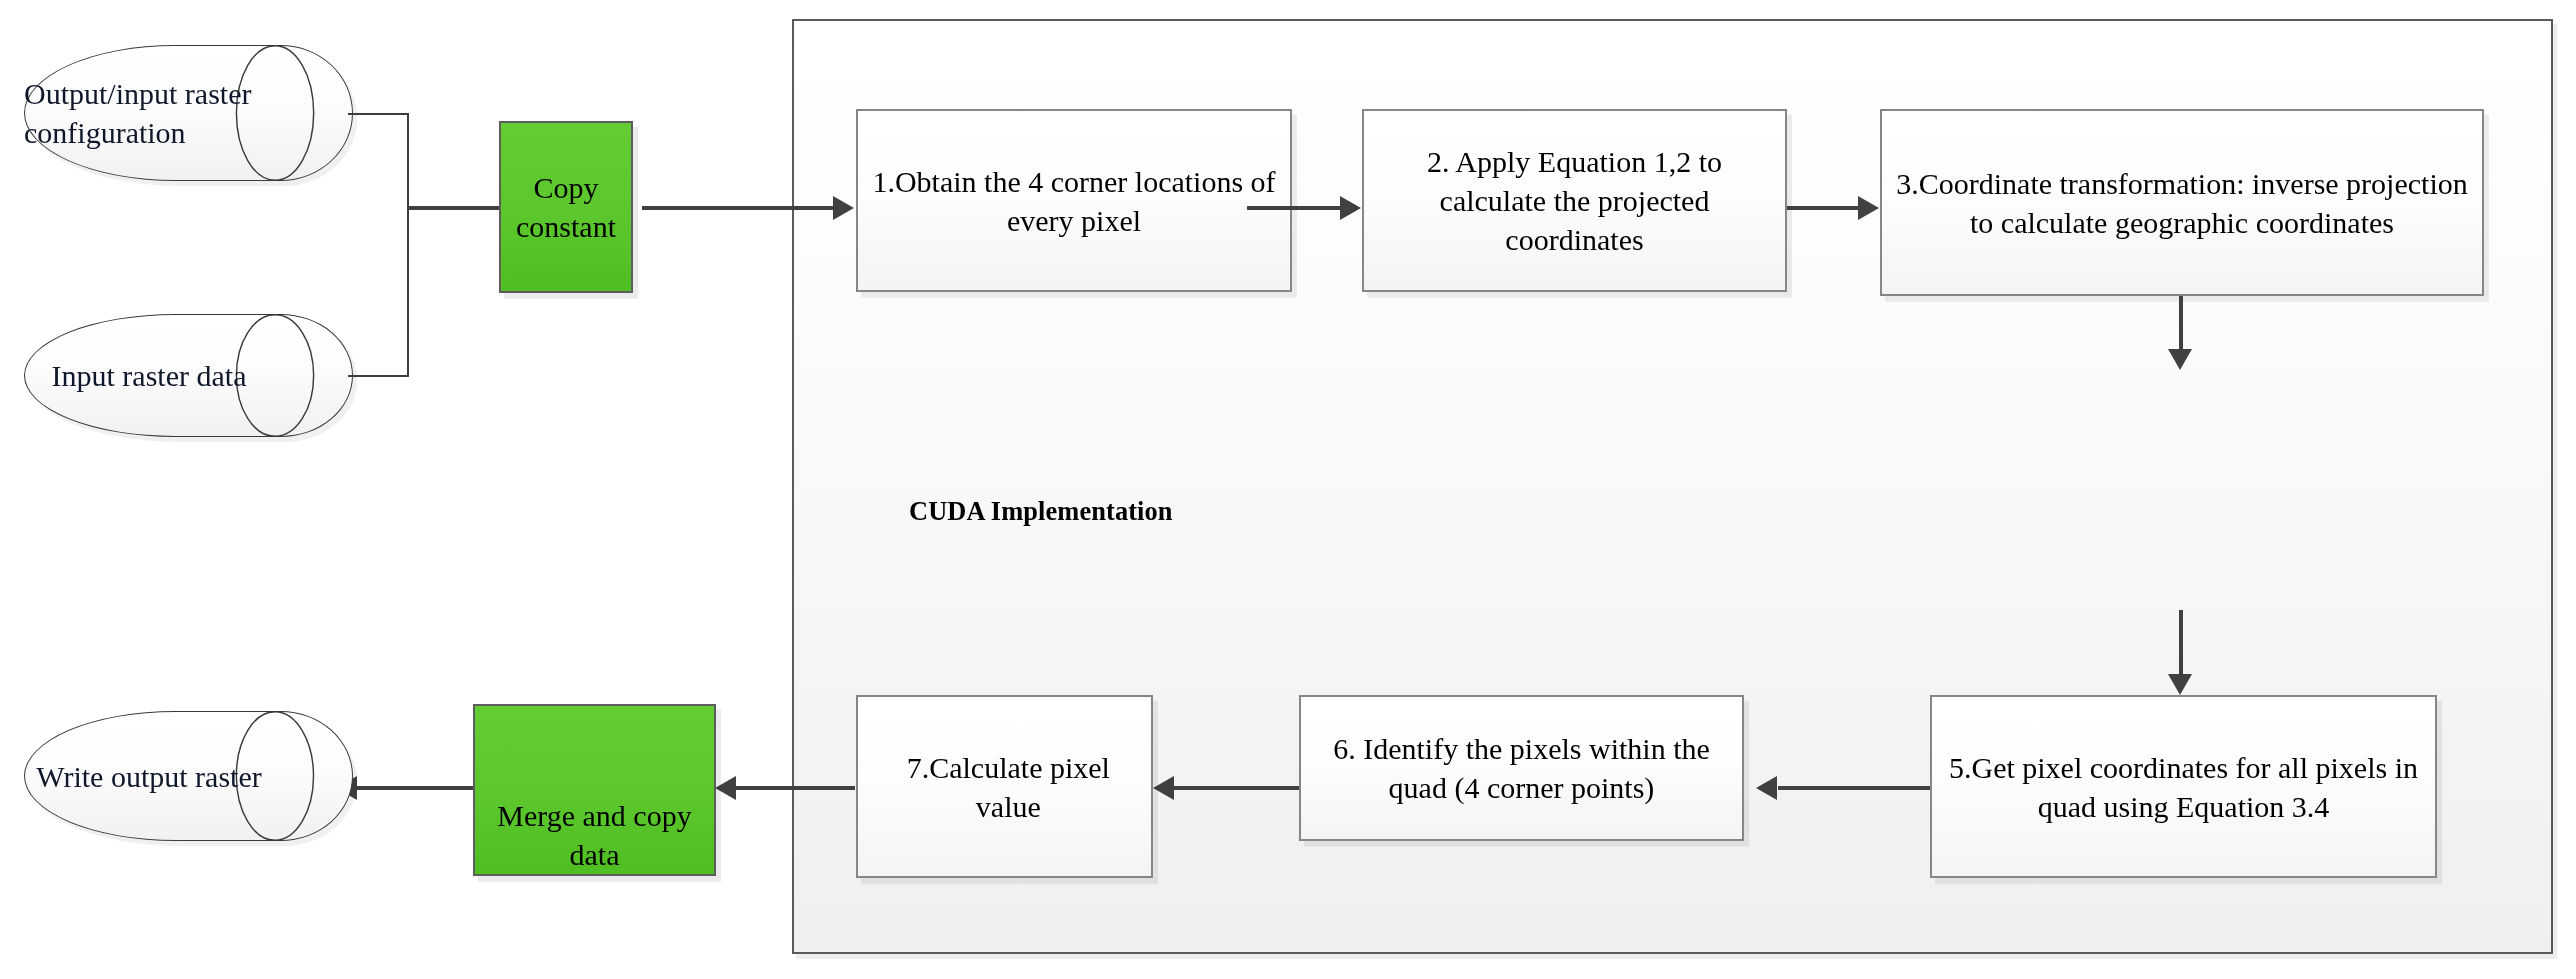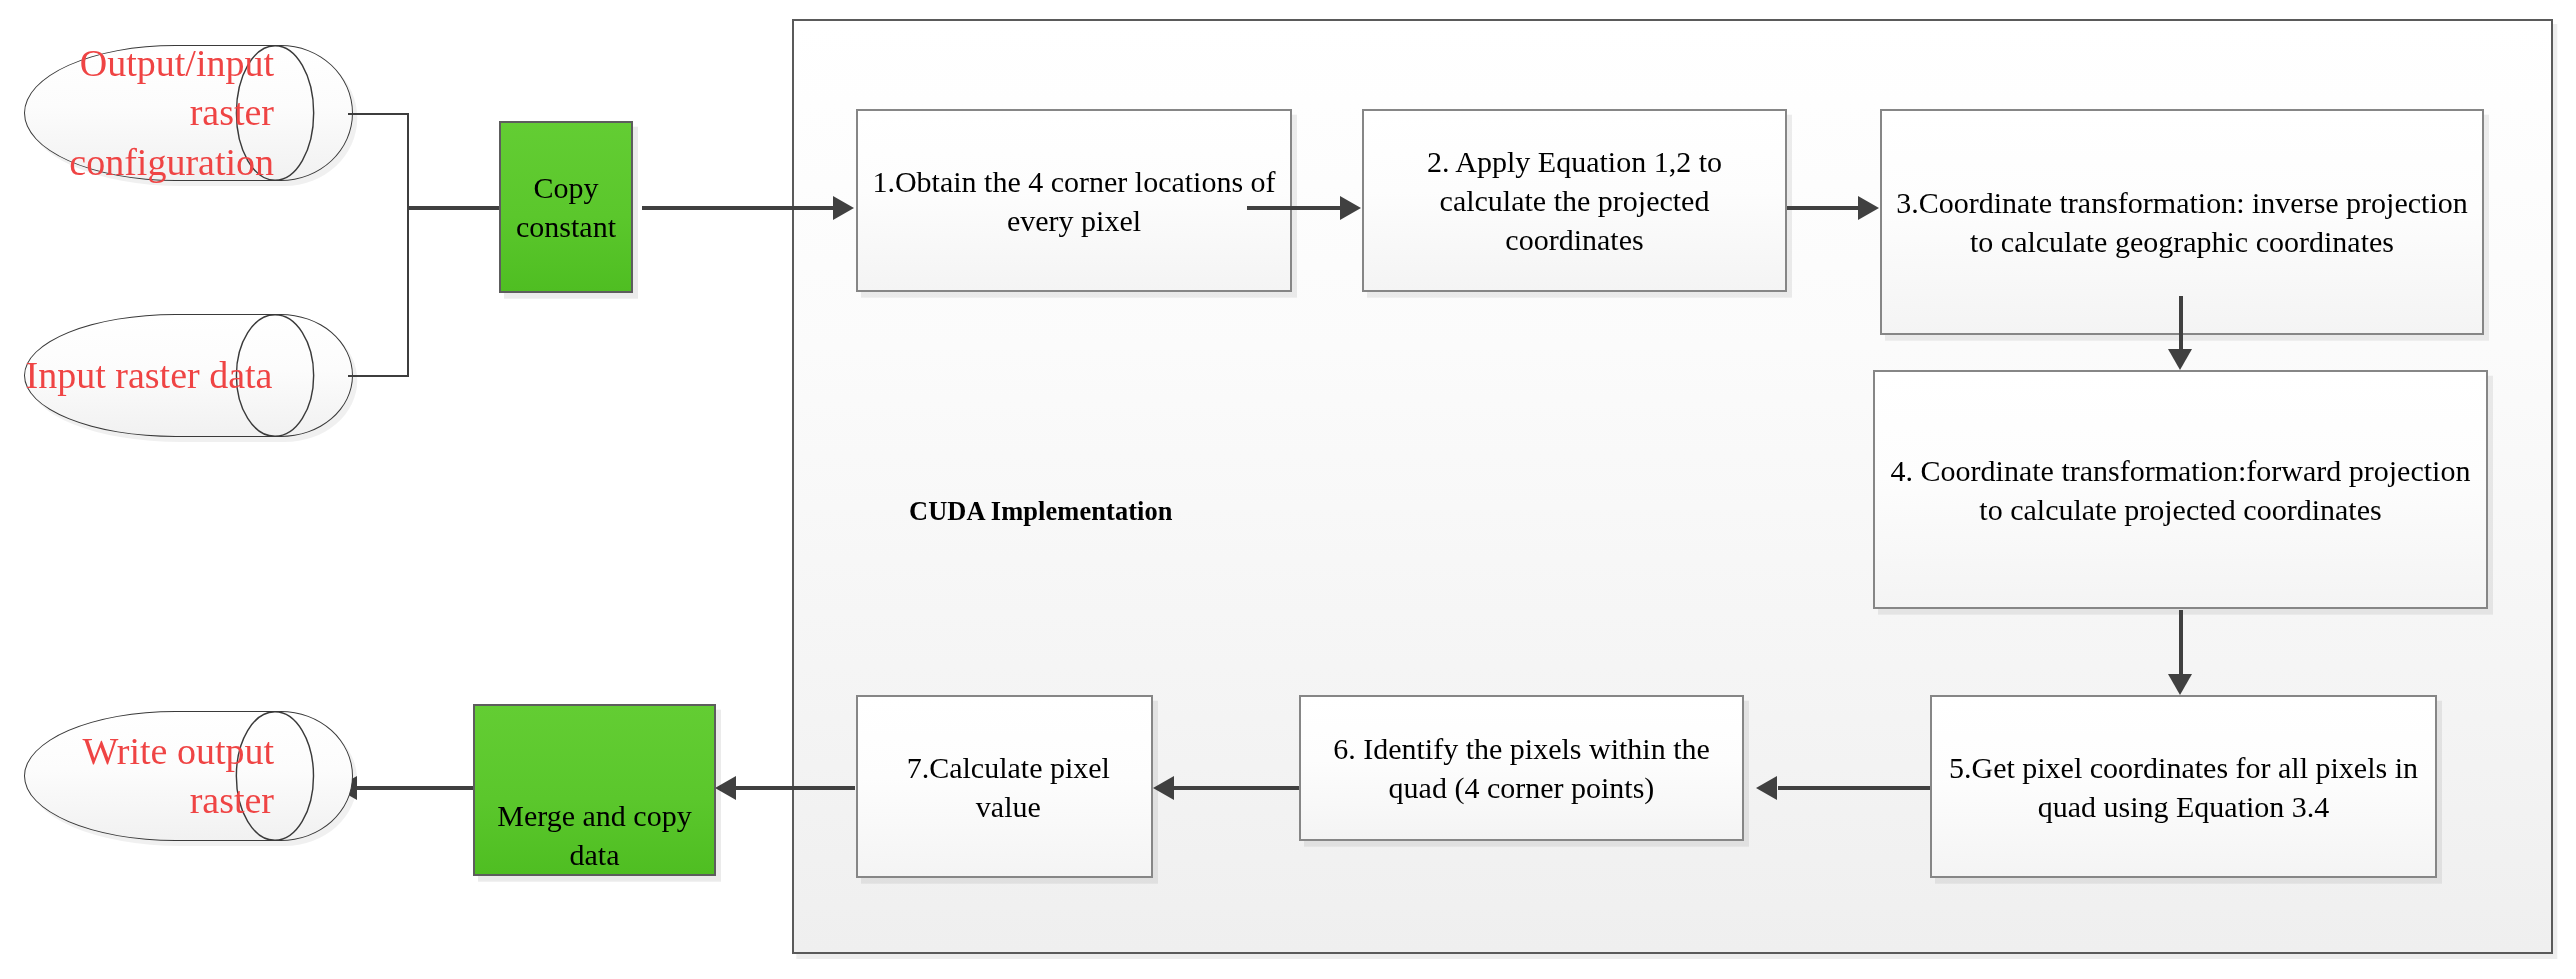--- a/index.html
+++ b/index.html
@@ -92,24 +92,24 @@
     box-shadow: 4.3px 5px 0 rgba(0,0,0,0.06);
   }
   .cyl .cyl-text {
     position: absolute;
     left: 0; top: 0;
     width: 76%;
     height: 100%;
     display: flex;
     align-items: center;
     justify-content: center;
-    text-align: right;
-    font-size: 38px;
+    text-align: left;
+    font-size: 30px;
     line-height: 1.30;
-    color: #ef4444;
+    color: #0f172a;
     z-index: 3;
   }
 
   
   .line-h, .line-v {
     position: absolute;
     background: #404040;
   }
   .line-h { height: 3.6px; }
   .line-v { width: 3.6px; }
@@ -184,30 +184,27 @@
   <div class="line-h" style="left:1247px; top:206px; width:93px;"></div>
   <div class="arrow arrow-r" style="left:1340px; top:196px;"></div>
 
   <div class="pbox" style="left:1362px; top:109px; width:425px; height:183px;">
     <span>2. Apply Equation 1,2 to calculate the projected coordinates</span>
   </div>
 
   <div class="line-h" style="left:1787px; top:206px; width:71px;"></div>
   <div class="arrow arrow-r" style="left:1858px; top:196px;"></div>
 
-  <div class="pbox" style="left:1880px; top:109px; width:604px; height:226px;">
+  <div class="pbox" style="left:1880px; top:109px; width:604px; height:187px;">
     <span>3.Coordinate transformation: inverse projection to calculate geographic coordinates</span>
   </div>
 
   <div class="line-v" style="left:2179px; top:296px; height:54px;"></div>
   <div class="arrow arrow-d" style="left:2168px; top:349px;"></div>
 
-  <div class="pbox" style="left:1873px; top:370px; width:615px; height:239px;">
-    <span>4. Coordinate transformation:forward projection to calculate projected coordinates</span>
-  </div>
 
   <div class="line-v" style="left:2179px; top:610px; height:66px;"></div>
   <div class="arrow arrow-d" style="left:2168px; top:674px;"></div>
 
   <div class="pbox" style="left:1930px; top:695px; width:507px; height:183px;">
     <span>5.Get pixel coordinates for all pixels in quad using Equation 3.4</span>
   </div>
 
   <div class="line-h" style="left:1778px; top:786px; width:152px;"></div>
   <div class="arrow arrow-l" style="left:1756px; top:776px;"></div>

